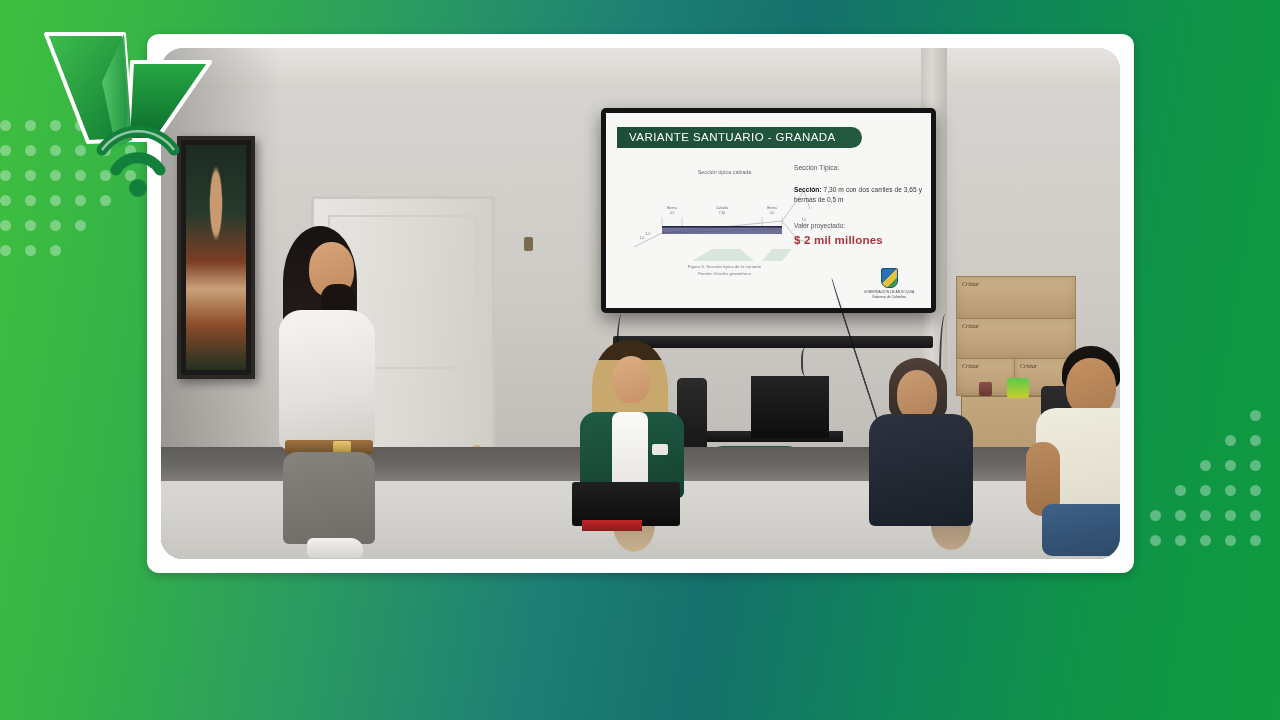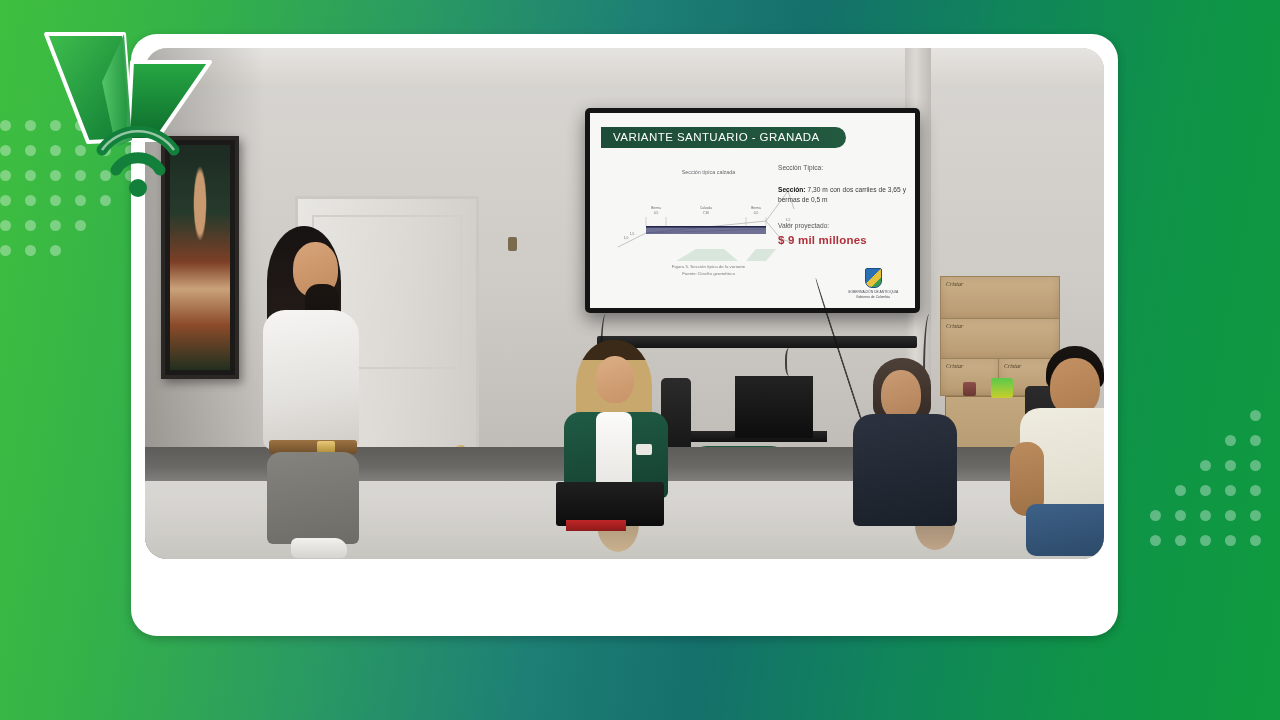--- a/index.html
+++ b/index.html
@@ -39,24 +39,24 @@
   #logo {
     position: absolute;
     left: 28px; top: 22px;
     width: 200px; height: 200px;
     z-index: 6;
   }
 
   
   #photo-frame {
     position: absolute;
-    left: 131px; top: 34px;
-    width: 987px; height: 602px;
+    left: 147px; top: 34px;
+    width: 987px; height: 539px;
     background: #ffffff;
-    border-radius: 26px;
+    border-radius: 12px;
     box-shadow: 0 3px 10px rgba(0,0,0,0.22);
     z-index: 3;
   }
   #photo {
     position: absolute;
     left: 14px; top: 14px;
     width: 959px; height: 511px;
     border-radius: 22px;
     overflow: hidden;
     background: #cfcdc9;
@@ -554,21 +554,21 @@
               <div>Fuente: Diseño geométrico</div>
             </div>
           </div>
 
           <div class="slide-right">
             <div class="lbl">Sección Típica:</div>
             <div class="body">
               <b>Sección:</b><span> 7,30 m con dos carriles de 3,65 y bermas de 0,5 m</span>
             </div>
             <div class="valor">Valor proyectado:</div>
-            <div class="price">$ 9 mil millones</div>
+            <div class="price">$ 2 mil millones</div>
           </div>
 
           <div class="slide-logo">
             <div class="shield"></div>
             <div class="txt">GOBERNACIÓN DE ANTIOQUIA</div>
             <div class="txt">Gobierno de Colombia</div>
           </div>
         </div>
       </div>
 

